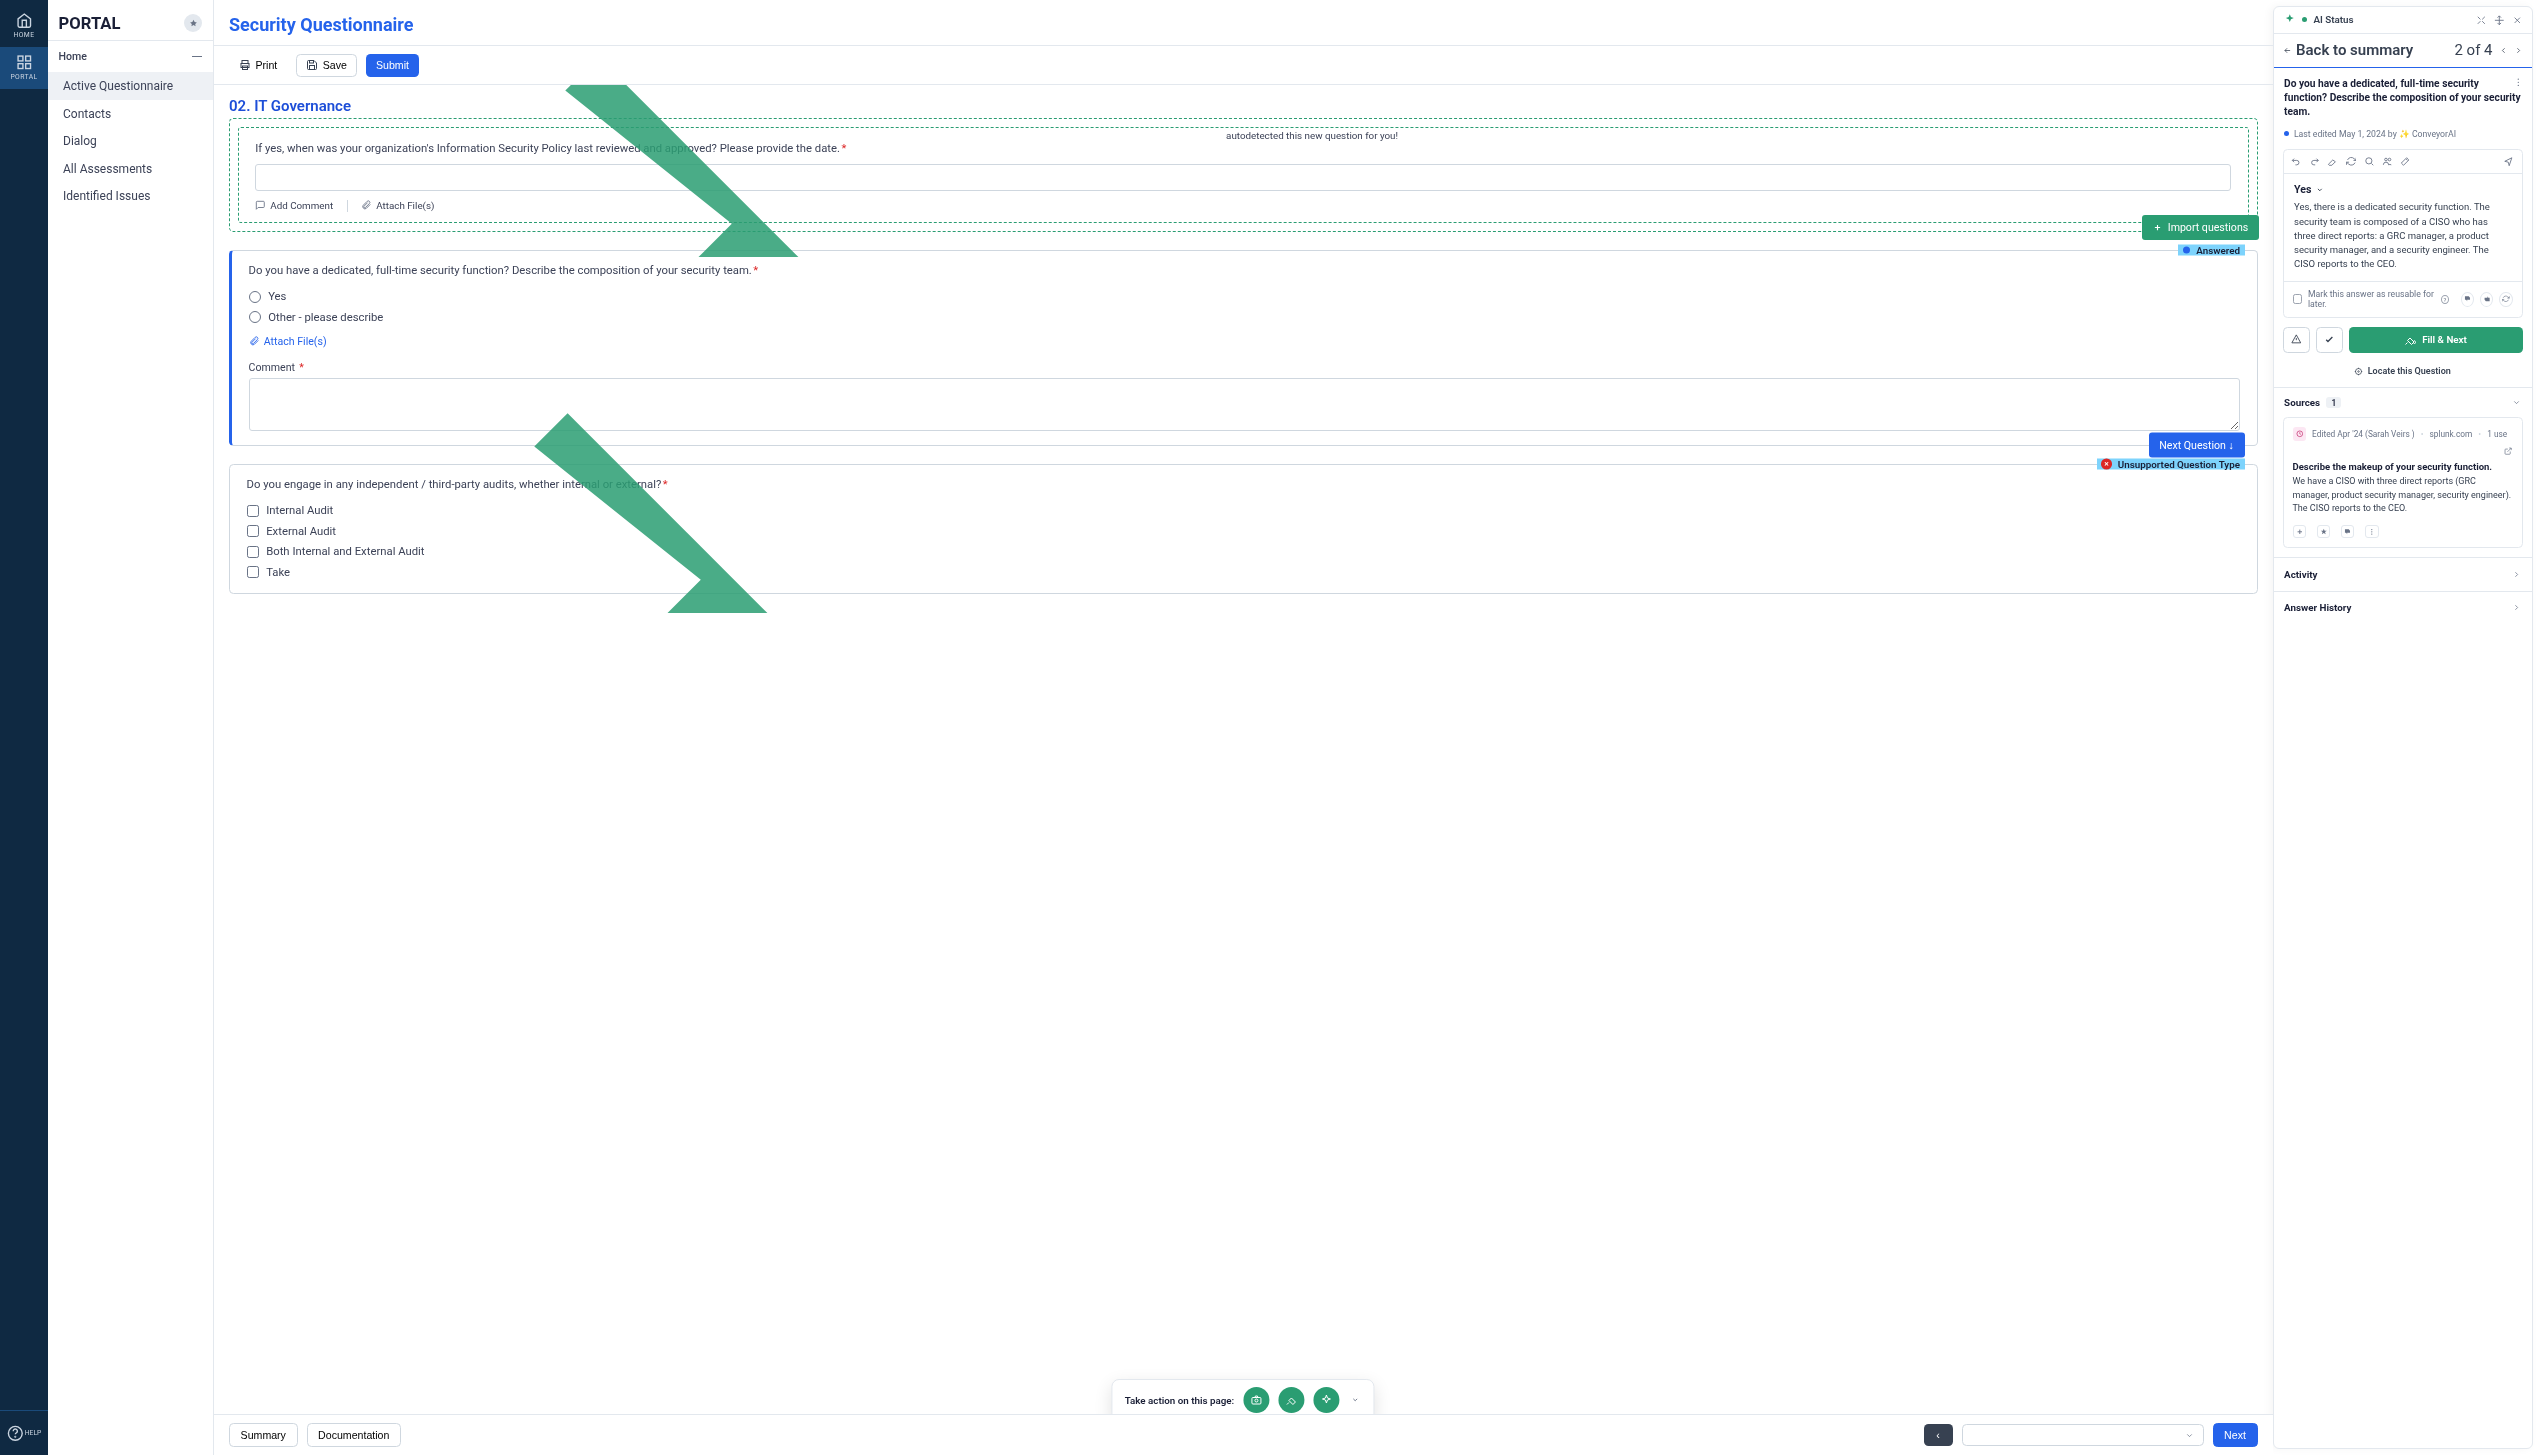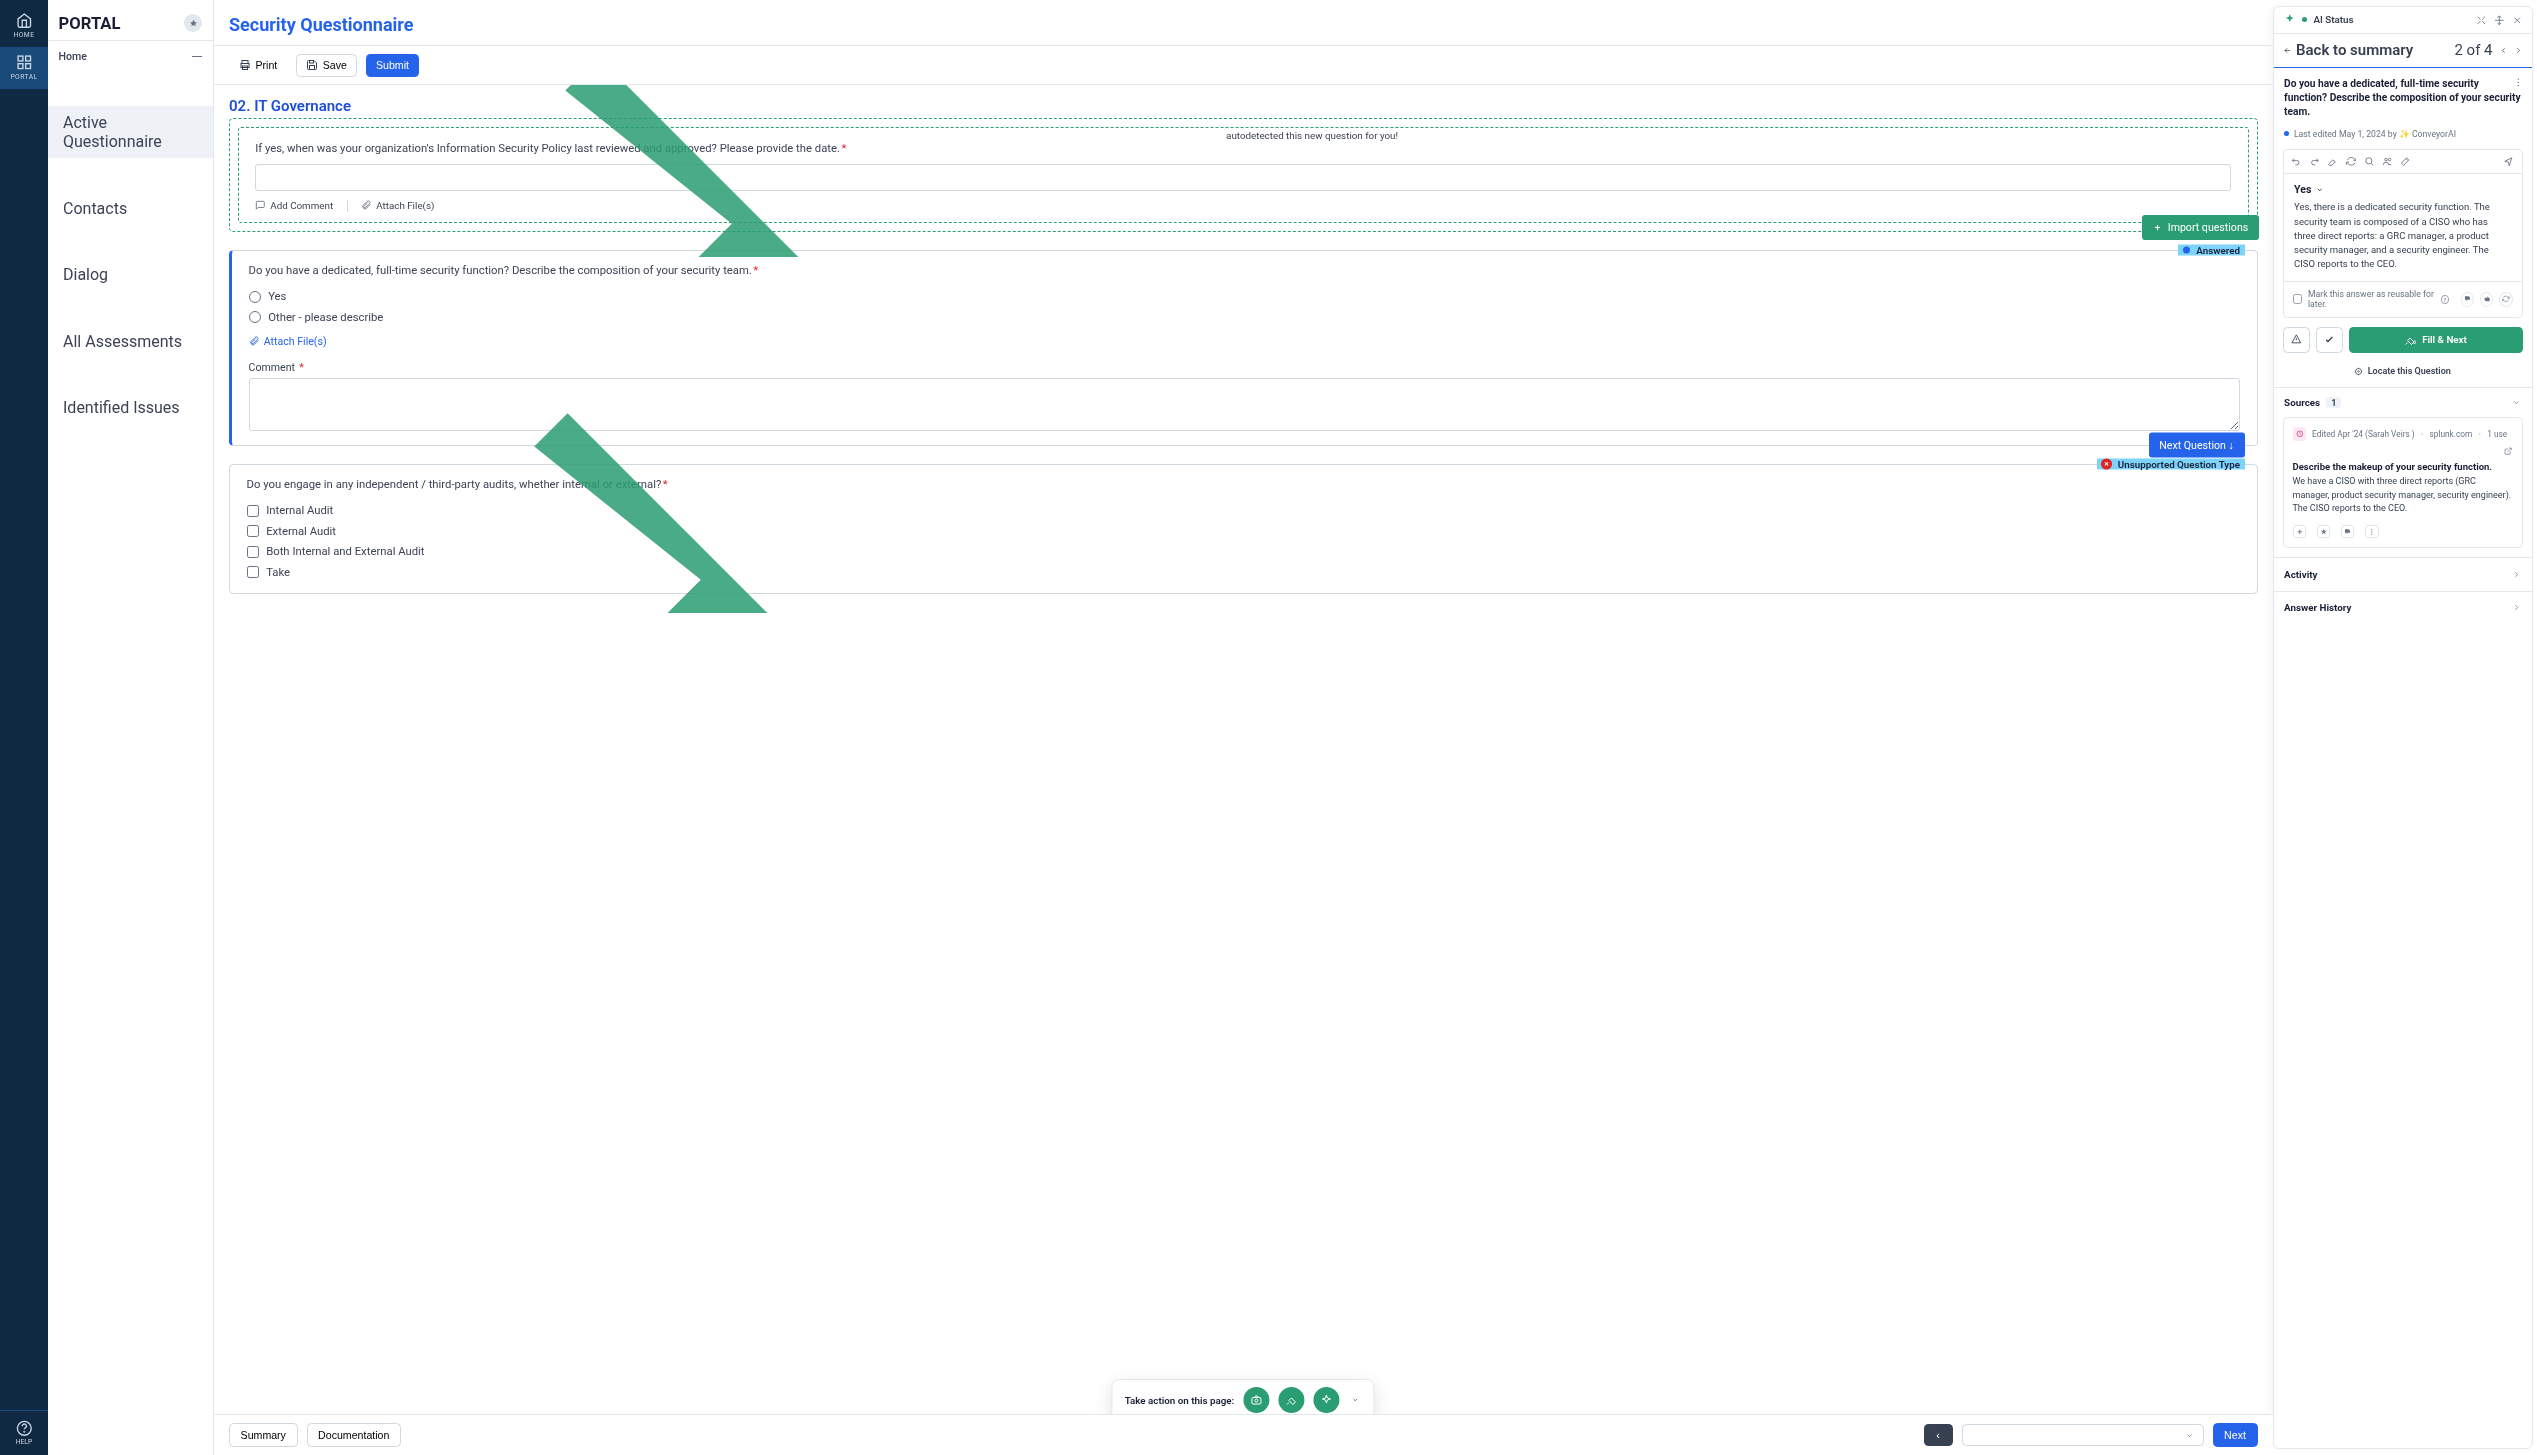--- a/index.html
+++ b/index.html
@@ -3,32 +3,32 @@
 <meta charset="utf-8">
 <style>
   * { box-sizing: border-box; margin: 0; padding: 0; }
   body { font-family: -apple-system, BlinkMacSystemFont, "Segoe UI", Roboto, sans-serif; font-size: 10.6px; color: #1a1f36; background: #fff; overflow: hidden; }
   .app { display: flex; height: 100vh; width: 100vw; }
 
   
   .rail { width: 48px; background: #0f2942; color: #cbd5e1; display: flex; flex-direction: column; align-items: center; padding-top: 4.5px; }
   .rail-item { width: 48px; height: 42px; display: flex; flex-direction: column; align-items: center; justify-content: center; gap: 1.5px; font-size: 6.8px; letter-spacing: 0.4px; cursor: pointer; }
   .rail-item.active { background: #1a4a7a; }
-  .rail-help { margin-top: auto; border-top: 0.8px solid #1a4a7a; width: 100%; display: flex; flex-direction: column; align-items: center; justify-content: center; height: 45px; font-size: 6.8px; gap:1.5px;}
+  .rail-help { margin-top: auto; border-top: 0.8px solid #1a4a7a; width: 100%; display: flex; align-items: center; justify-content: center; height: 45px; font-size: 6.8px; gap:1.5px;}
   .rail svg, .rail-help svg { width: 16.6px; height: 16.6px; stroke: #cbd5e1; }
 
   
   .sidenav { width: 166px; border-right: 0.8px solid #e3e8ee; display: flex; flex-direction: column; }
   .sidenav-header { padding: 13.6px 10.6px 7.6px; display: flex; align-items: center; justify-content: space-between; border-bottom: 0.8px solid #e3e8ee; }
   .sidenav-title { font-size: 16.6px; font-weight: 700; color: #1a1f36; }
   .pin { width: 18px; height: 18px; border-radius: 50%; background: #e3e8ee; display: flex; align-items: center; justify-content: center; }
   .sidenav-section { padding: 9px 10.6px; display: flex; justify-content: space-between; align-items: center; font-weight: 500; color: #3c4257; }
   .minus { width:10.6px; height:1.5px; background:#697386;}
   .sidenav-list { display: flex; flex-direction: column; }
-  .sidenav-link { padding: 6.8px 10.6px 6.8px 15px; font-size: 16px; color: #3c4257; cursor: pointer; margin-top: 34px; }
+  .sidenav-link { padding: 6.8px 10.6px 6.8px 15px; font-size: 12px; color: #3c4257; cursor: pointer; }
   .sidenav-link.active { background: #eef1f5; }
 
   
   .main { flex: 1; display: flex; flex-direction: column; min-width: 0; position: relative; }
   .main-header { padding: 13.6px 15px 10.6px; border-bottom: 0.8px solid #e3e8ee; }
   .main-title { font-size: 18px; font-weight: 700; color: #2563eb; }
   .toolbar { padding: 7.6px 15px; border-bottom: 0.8px solid #e3e8ee; display: flex; gap: 9px; align-items: center; }
   .tbtn { display: inline-flex; align-items: center; gap: 4.5px; padding: 4.5px 9px; border: 0.8px solid transparent; border-radius: 4.5px; font-size: 10.6px; cursor: pointer; background: none; }
   .tbtn.outline { border-color: #cfd7df; }
   .tbtn.primary { background: #2563eb; color: #fff; }

